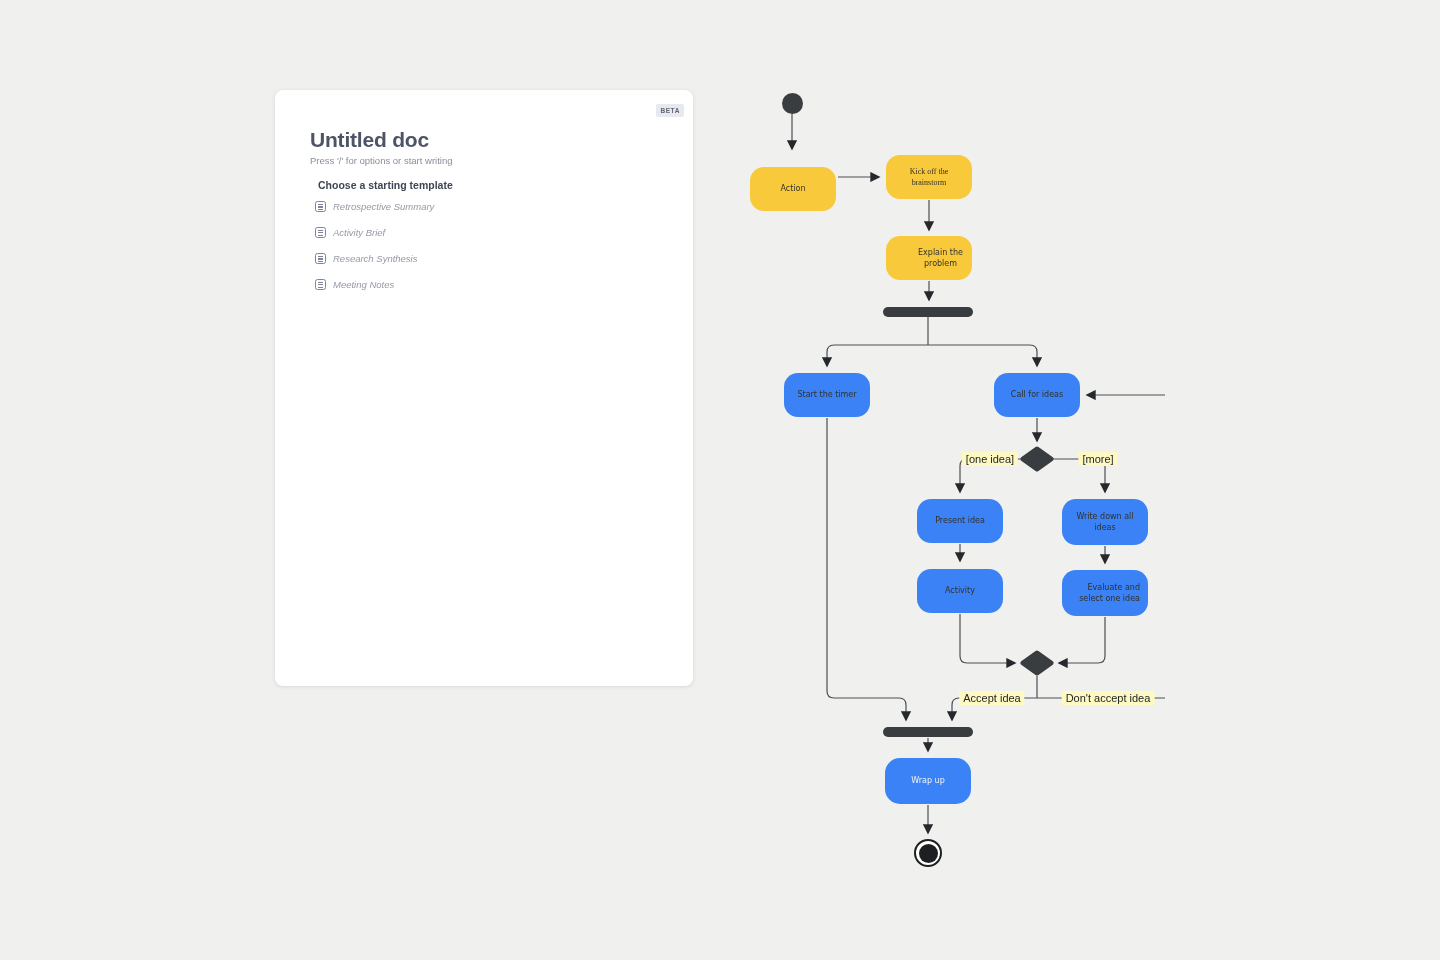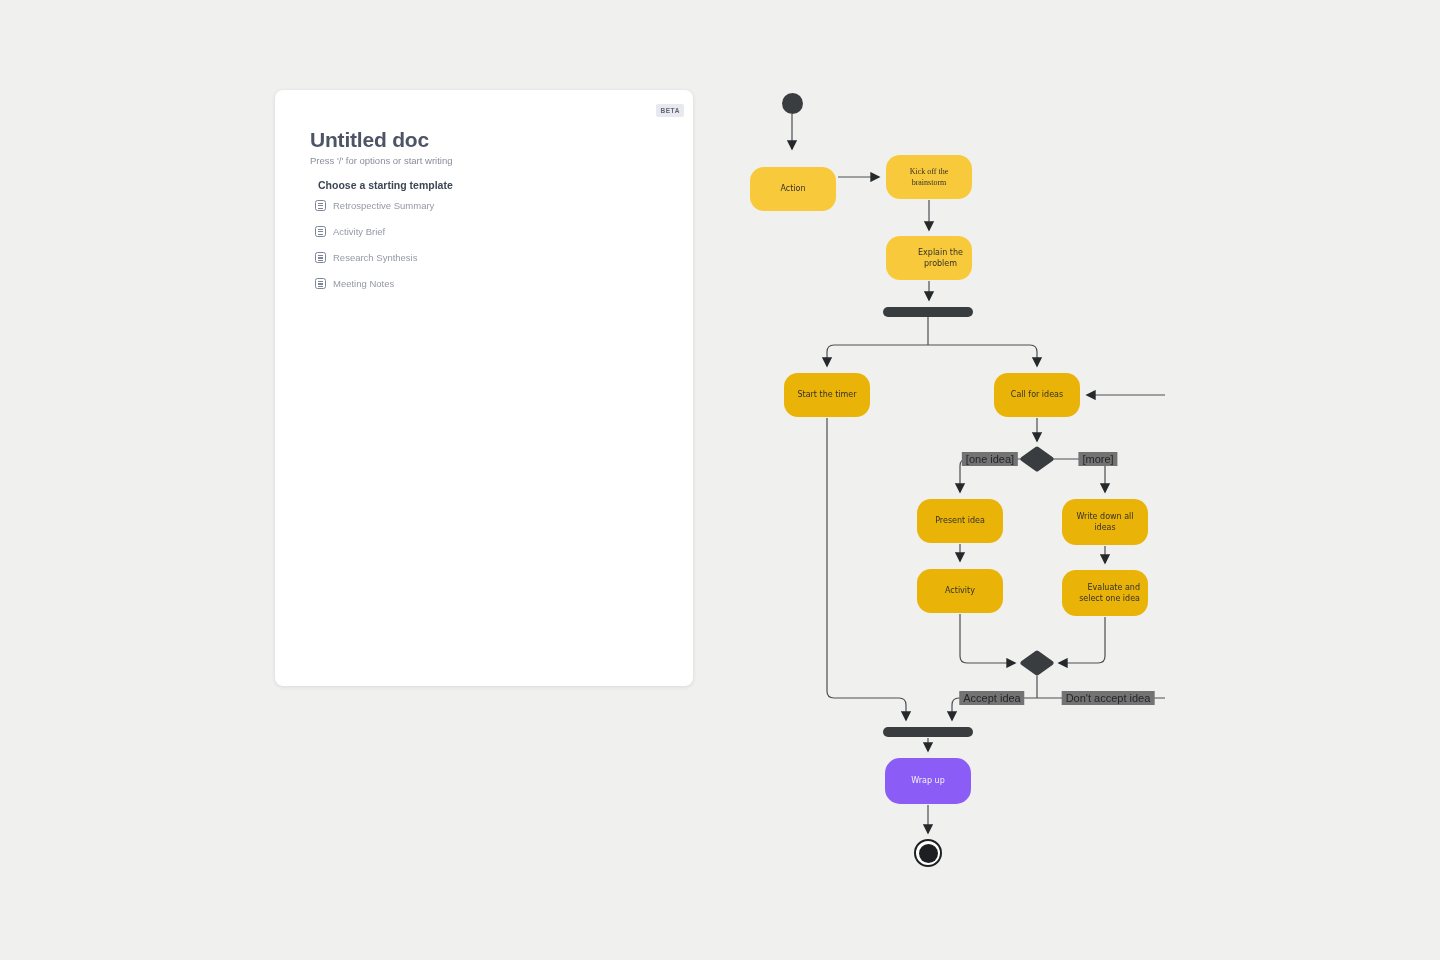--- a/index.html
+++ b/index.html
@@ -38,23 +38,24 @@
   }
   .tpl-heading {
     position: absolute; left: 43px; top: 89px;
     font-size: 10.5px; font-weight: 700; color: #3E4655;
   }
   .tpl-list {
     position: absolute; left: 40px; top: 110px;
     list-style: none;
   }
   .tpl-item {
-    display: flex; align-items: flex-start; gap: 7px;
+    display: flex; align-items: flex-end; gap: 7px;
     height: 12px; margin-bottom: 14px;
     cursor: pointer;
+    font-style: italic;
   }
   .doc-icon {
     width: 11px; height: 11px; flex: 0 0 11px;
     border: 1.2px solid #7D8496; border-radius: 2.5px;
     position: relative;
   }
   .doc-icon::before {
     content: ""; position: absolute; left: 2px; right: 2px; top: 2.2px; height: 5.6px;
     background: repeating-linear-gradient(to bottom, #7D8496 0 1.1px, transparent 1.1px 2.4px);
   }
@@ -68,22 +69,22 @@
     position: absolute;
     display: flex; align-items: center; justify-content: center;
     text-align: center;
     font-family: "DejaVu Sans", sans-serif;
     font-size: 8px; line-height: 1.4; color: #33312B;
     border-radius: 14px;
     padding: 4px 8px;
     cursor: pointer;
   }
   .node.yellow { background: #F8CA3B; }
-  .node.green  { background: #eab308; }
-  .node.dark   { background: #8b5cf6; color: #F4F4F2; border-radius: 15px; }
+  .node.green  { background: #3b82f6; }
+  .node.dark   { background: #3b82f6; color: #F4F4F2; border-radius: 15px; }
 
   .bar {
     position: absolute;
     width: 90px; height: 10px;
     background: #3A3D40; border-radius: 5px;
     cursor: pointer;
   }
   .start-node {
     position: absolute;
     width: 21px; height: 21px; border-radius: 50%;
@@ -98,21 +99,21 @@
     display: flex; align-items: center; justify-content: center;
     cursor: pointer;
   }
   .end-node .end-dot {
     width: 19px; height: 19px; border-radius: 50%;
     background: #1D1F21;
   }
   .edge-label {
     position: absolute;
     transform: translate(-50%, -50%);
-    background: #737373;
+    background: #fef9c3;
     padding: 1px 4px;
     font-size: 11px; color: #232528;
     white-space: nowrap;
     cursor: pointer;
   }
 </style>
 </head>
 <body>
 
 <div class="canvas">

